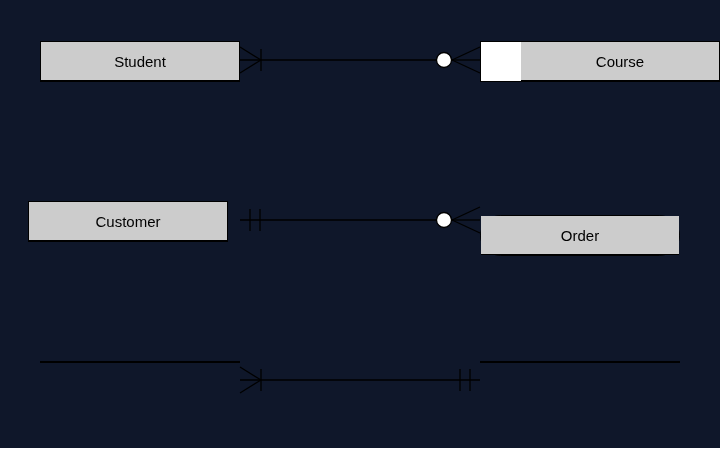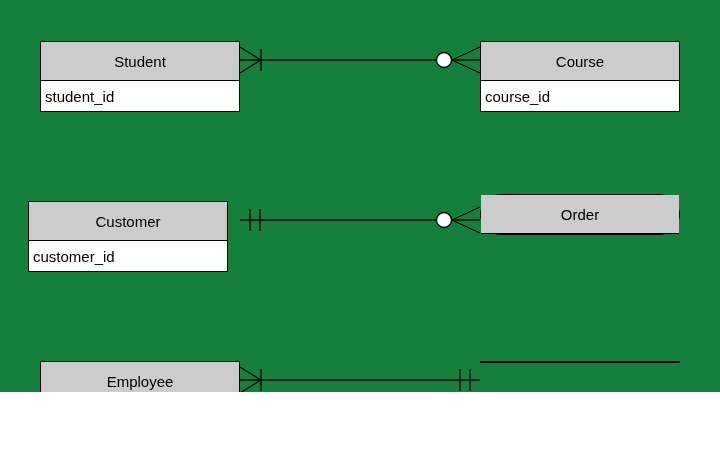--- a/index.html
+++ b/index.html
@@ -4,22 +4,22 @@
 <style>
   html, body {
     margin: 0;
     padding: 0;
     background: #ffffff;
     font-family: "Liberation Sans", sans-serif;
   }
   #canvas {
     position: relative;
     width: 720px;
-    height: 392px;
-    background: #15803d;
+    height: 448px;
+    background: #0f172a;
     overflow: hidden;
   }
   #connector-layer {
     position: absolute;
     left: 0;
     top: 0;
     width: 720px;
     height: 472px;
   }
   .entity {
@@ -45,23 +45,23 @@
     background: #ffffff;
     display: flex;
     align-items: center;
     padding-left: 4px;
     font-size: 15px;
     color: #000000;
     white-space: nowrap;
   }
   
   #entity-student    { left: 40px;  top: 41px;  }
-  #entity-course     { left: 480px; top: 41px;  }
+  #entity-course     { left: 480px; top: 41px; padding-left: 40px;  }
   #entity-customer   { left: 28px;  top: 201px; }
-  #entity-order      { left: 480px; top: 194px; border-radius: 23px; }
+  #entity-order      { left: 480px; top: 215px; border-radius: 23px; }
   #entity-employee   { left: 40px;  top: 361px; }
   #entity-department { left: 480px; top: 361px; }
 
   .conn { stroke: #000000; stroke-width: 1.3; fill: none; }
   .conn-circle { stroke: #000000; stroke-width: 1.3; fill: #ffffff; }
 </style>
 </head>
 <body>
 
 <div id="canvas">
@@ -106,37 +106,33 @@
       </g>
       <g>
         <line class="conn" x1="460" y1="369" x2="460" y2="391"></line>
         <line class="conn" x1="470" y1="369" x2="470" y2="391"></line>
       </g>
     </g>
   </svg>
 
   <div class="entity" id="entity-student">
     <div class="entity-header">Student</div>
-    <div class="entity-attr">student_id</div>
   </div>
 
   <div class="entity" id="entity-course">
     <div class="entity-header">Course</div>
-    <div class="entity-attr">course_id</div>
   </div>
 
   <div class="entity" id="entity-customer">
     <div class="entity-header">Customer</div>
-    <div class="entity-attr">customer_id</div>
   </div>
 
   <div class="entity" id="entity-order">
     <div class="entity-header">Order</div>
   </div>
 
   <div class="entity" id="entity-employee">
-    <div class="entity-header">Employee</div>
   </div>
 
   <div class="entity" id="entity-department">
   </div>
 
 </div>
 
 </body></html>

